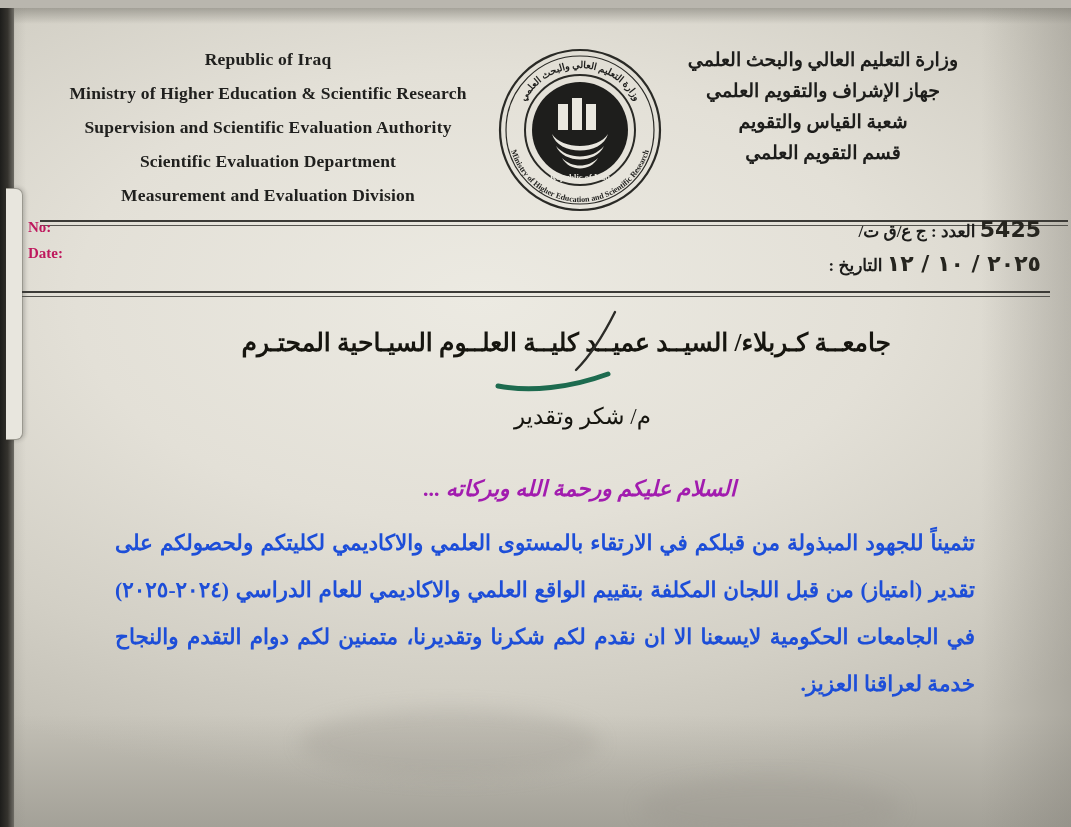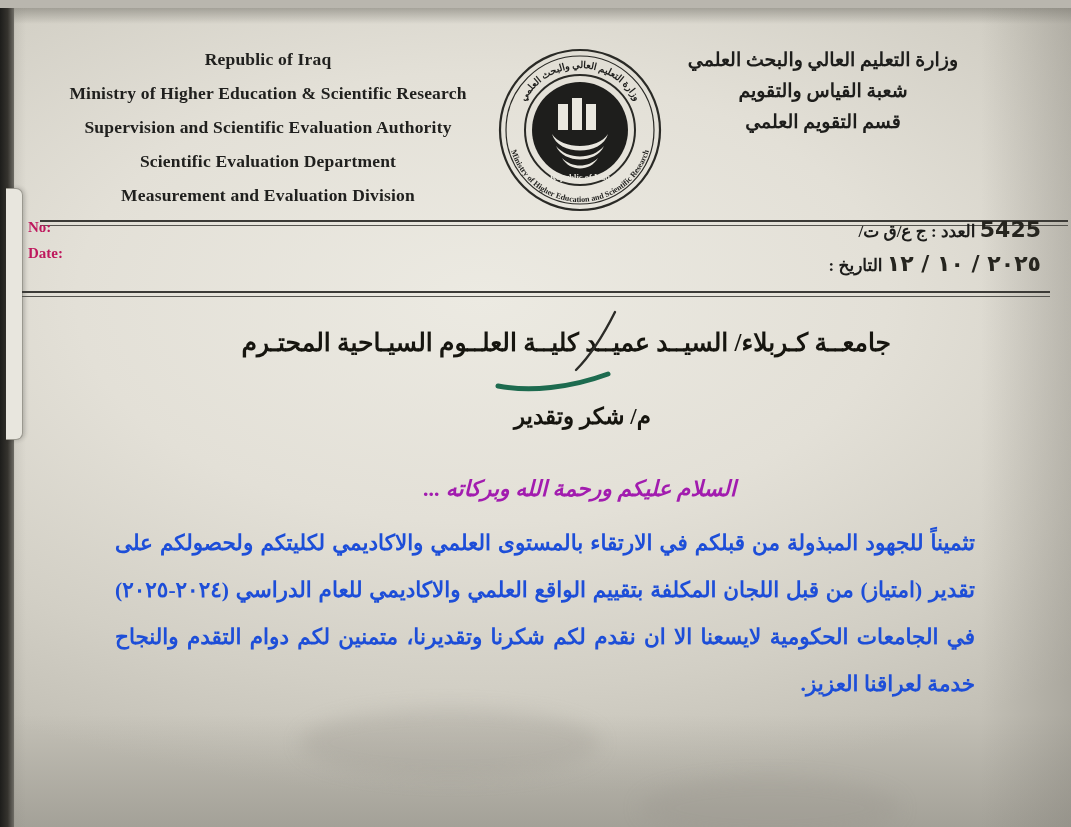--- a/index.html
+++ b/index.html
@@ -157,21 +157,21 @@
     font-weight: bold;
     white-space: nowrap;
     font-family: "Liberation Serif", serif;
   }
   .subject {
     position: absolute;
     right: 420px; top: 395px;
     direction: rtl;
     color: #16150f;
     font-size: 23px;
-    font-weight: bold;
+    font-weight: normal;
     white-space: nowrap;
     font-family: "Liberation Serif", serif;
   }
   .greeting {
     position: absolute;
     right: 335px; top: 468px;
     direction: rtl;
     color: #a21caf;
     font-size: 22px;
     font-weight: bold;
@@ -228,20 +228,21 @@
     <div class="hdr-en">
       <div>Republic of Iraq</div>
       <div>Ministry of Higher Education &amp; Scientific Research</div>
       <div>Supervision and Scientific Evaluation Authority</div>
       <div>Scientific Evaluation Department</div>
       <div>Measurement and Evaluation Division</div>
     </div>
 
     <div class="hdr-ar">
       <div>وزارة التعليم العالي والبحث العلمي</div>
+      <div>جهاز الإشراف والتقويم العلمي</div>
       <div>شعبة القياس والتقويم</div>
       <div>قسم التقويم العلمي</div>
     </div>
 
     <div class="emblem">
       <svg width="168" height="168" viewBox="0 0 168 168" aria-hidden="true">
         <defs>
           <path id="arcTop" d="M 22,84 A 62,62 0 0 1 146,84"></path>
           <path id="arcBottom" d="M 12,84 A 72,72 0 0 0 156,84"></path>
         </defs>

